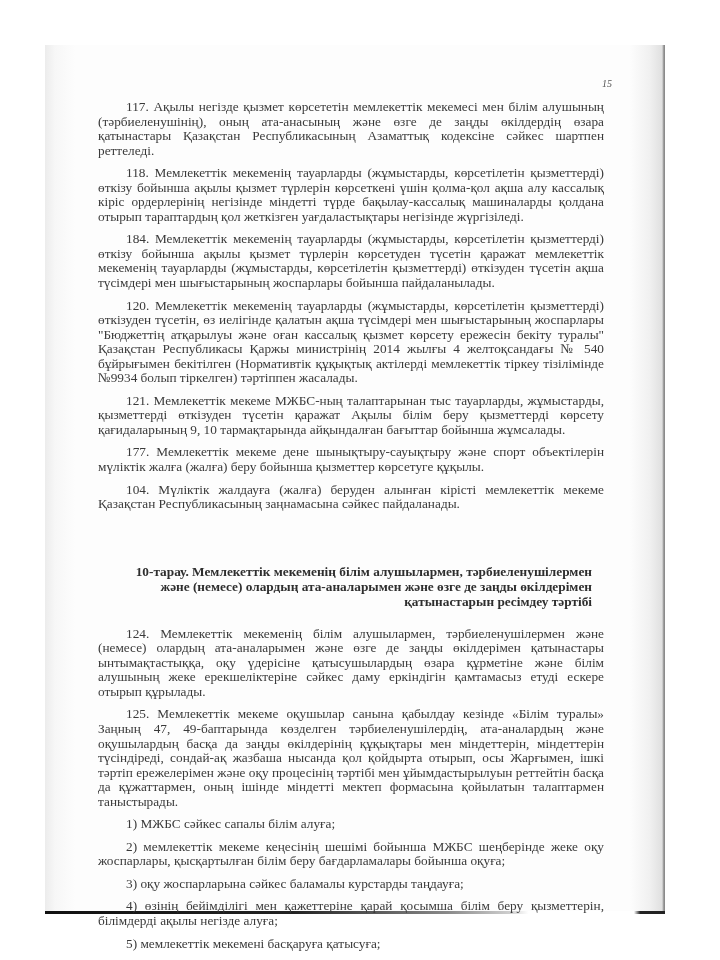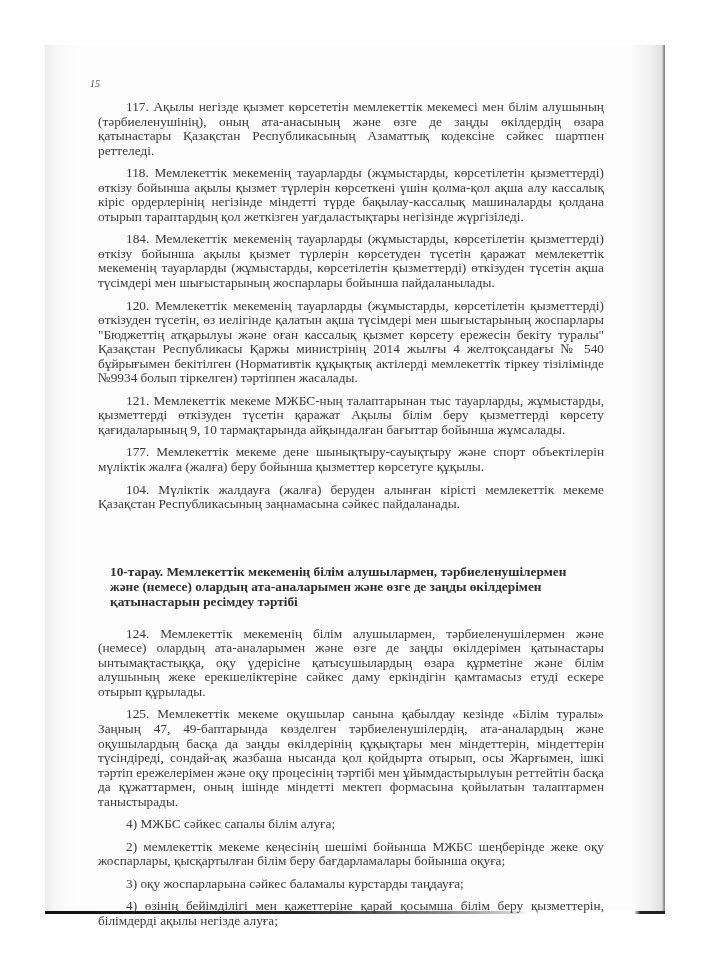--- a/index.html
+++ b/index.html
@@ -12,25 +12,25 @@
     background: linear-gradient(to right, #ececec 0px, #f7f7f7 10px, #fdfdfd 30px, #fdfdfd 585px, #f0f0f0 605px, #e0e0e0 617px, #8a8a8a 619px, #8a8a8a 620px);
   }
   .page-bottom-edge {
     position: absolute; left: 45px; top: 911px; width: 620px; height: 3px;
     background: linear-gradient(to right, #111 0%, #222 40%, #8a8a8a 65%, #cfcfcf 75%, #fff 78%, #fff 95%, #222 96%, #222 100%);
   }
   .content {
     position: absolute; left: 90px; top: 78px; width: 522px;
     font-size: 13.3px; line-height: 14.55px;
   }
-  .page-number { text-align: left; font-size: 10px; line-height: 12px; margin-bottom: 10px; color: #555; font-style: italic; }
+  .page-number { text-align: right; font-size: 10px; line-height: 12px; margin-bottom: 10px; color: #555; font-style: italic; }
   p { margin: 8px; text-align: justify; text-indent: 28px; }
   p.item { text-indent: 28px; }
   .chapter {
-    text-align: left; font-weight: bold; color: #2e2e2e;
+    text-align: right; font-weight: bold; color: #2e2e2e;
     margin-top: 52px; margin-bottom: 18px; line-height: 15px; padding: 0 20px;
   }
 </style>
 </head>
 <body>
 
 <div class="page"></div>
 <div class="page-bottom-edge"></div>
 
 <div class="content">
@@ -42,17 +42,18 @@
   <p>120. Мемлекеттік мекеменің тауарларды (жұмыстарды, көрсетілетін қызметтерді) өткізуден түсетін, өз иелігінде қалатын ақша түсімдері мен шығыстарының жоспарлары "Бюджеттің атқарылуы және оған кассалық қызмет көрсету ережесін бекіту туралы" Қазақстан Республикасы Қаржы министрінің 2014 жылғы 4 желтоқсандағы № 540 бұйрығымен бекітілген (Нормативтік құқықтық актілерді мемлекеттік тіркеу тізілімінде №9934 болып тіркелген) тәртіппен жасалады.</p>
   <p>121. Мемлекеттік мекеме МЖБС-ның талаптарынан тыс тауарларды, жұмыстарды, қызметтерді өткізуден түсетін қаражат Ақылы білім беру қызметтерді көрсету қағидаларының 9, 10 тармақтарында айқындалған бағыттар бойынша жұмсалады.</p>
   <p>177. Мемлекеттік мекеме дене шынықтыру-сауықтыру және спорт объектілерін мүліктік жалға (жалға) беру бойынша қызметтер көрсетуге құқылы.</p>
   <p>104. Мүліктік жалдауға (жалға) беруден алынған кірісті мемлекеттік мекеме Қазақстан Республикасының заңнамасына сәйкес пайдаланады.</p>
 
   <div class="chapter">10-тарау.  Мемлекеттік мекеменің білім алушылармен, тәрбиеленушілермен және (немесе) олардың ата-аналарымен және өзге де заңды өкілдерімен қатынастарын ресімдеу тәртібі</div>
 
   <p>124. Мемлекеттік мекеменің білім алушылармен, тәрбиеленушілермен және (немесе) олардың ата-аналарымен және өзге де заңды өкілдерімен қатынастары ынтымақтастыққа, оқу үдерісіне қатысушылардың өзара құрметіне және білім алушының жеке ерекшеліктеріне сәйкес даму еркіндігін қамтамасыз етуді ескере отырып құрылады.</p>
   <p>125. Мемлекеттік мекеме оқушылар санына қабылдау кезінде «Білім туралы» Заңның 47, 49-баптарында көзделген тәрбиеленушілердің, ата-аналардың және оқушылардың басқа да заңды өкілдерінің құқықтары мен міндеттерін, міндеттерін түсіндіреді, сондай-ақ жазбаша нысанда қол қойдырта отырып, осы Жарғымен, ішкі тәртіп ережелерімен және оқу процесінің тәртібі мен ұйымдастырылуын реттейтін басқа да құжаттармен, оның ішінде міндетті мектеп формасына қойылатын талаптармен таныстырады.</p>
 
-  <p class="item">4) МЖБС сәйкес сапалы білім алуға;</p>
+  <p class="item">1) МЖБС сәйкес сапалы білім алуға;</p>
   <p class="item">2) мемлекеттік мекеме кеңесінің шешімі бойынша МЖБС шеңберінде жеке оқу жоспарлары, қысқартылған білім беру бағдарламалары бойынша оқуға;</p>
   <p class="item">3) оқу жоспарларына сәйкес баламалы курстарды таңдауға;</p>
   <p class="item">4) өзінің бейімділігі мен қажеттеріне қарай қосымша білім беру қызметтерін, білімдерді ақылы негізде алуға;</p>
+  <p class="item">5) мемлекеттік мекемені басқаруға қатысуға;</p>
 </div>
 
 </body></html>

